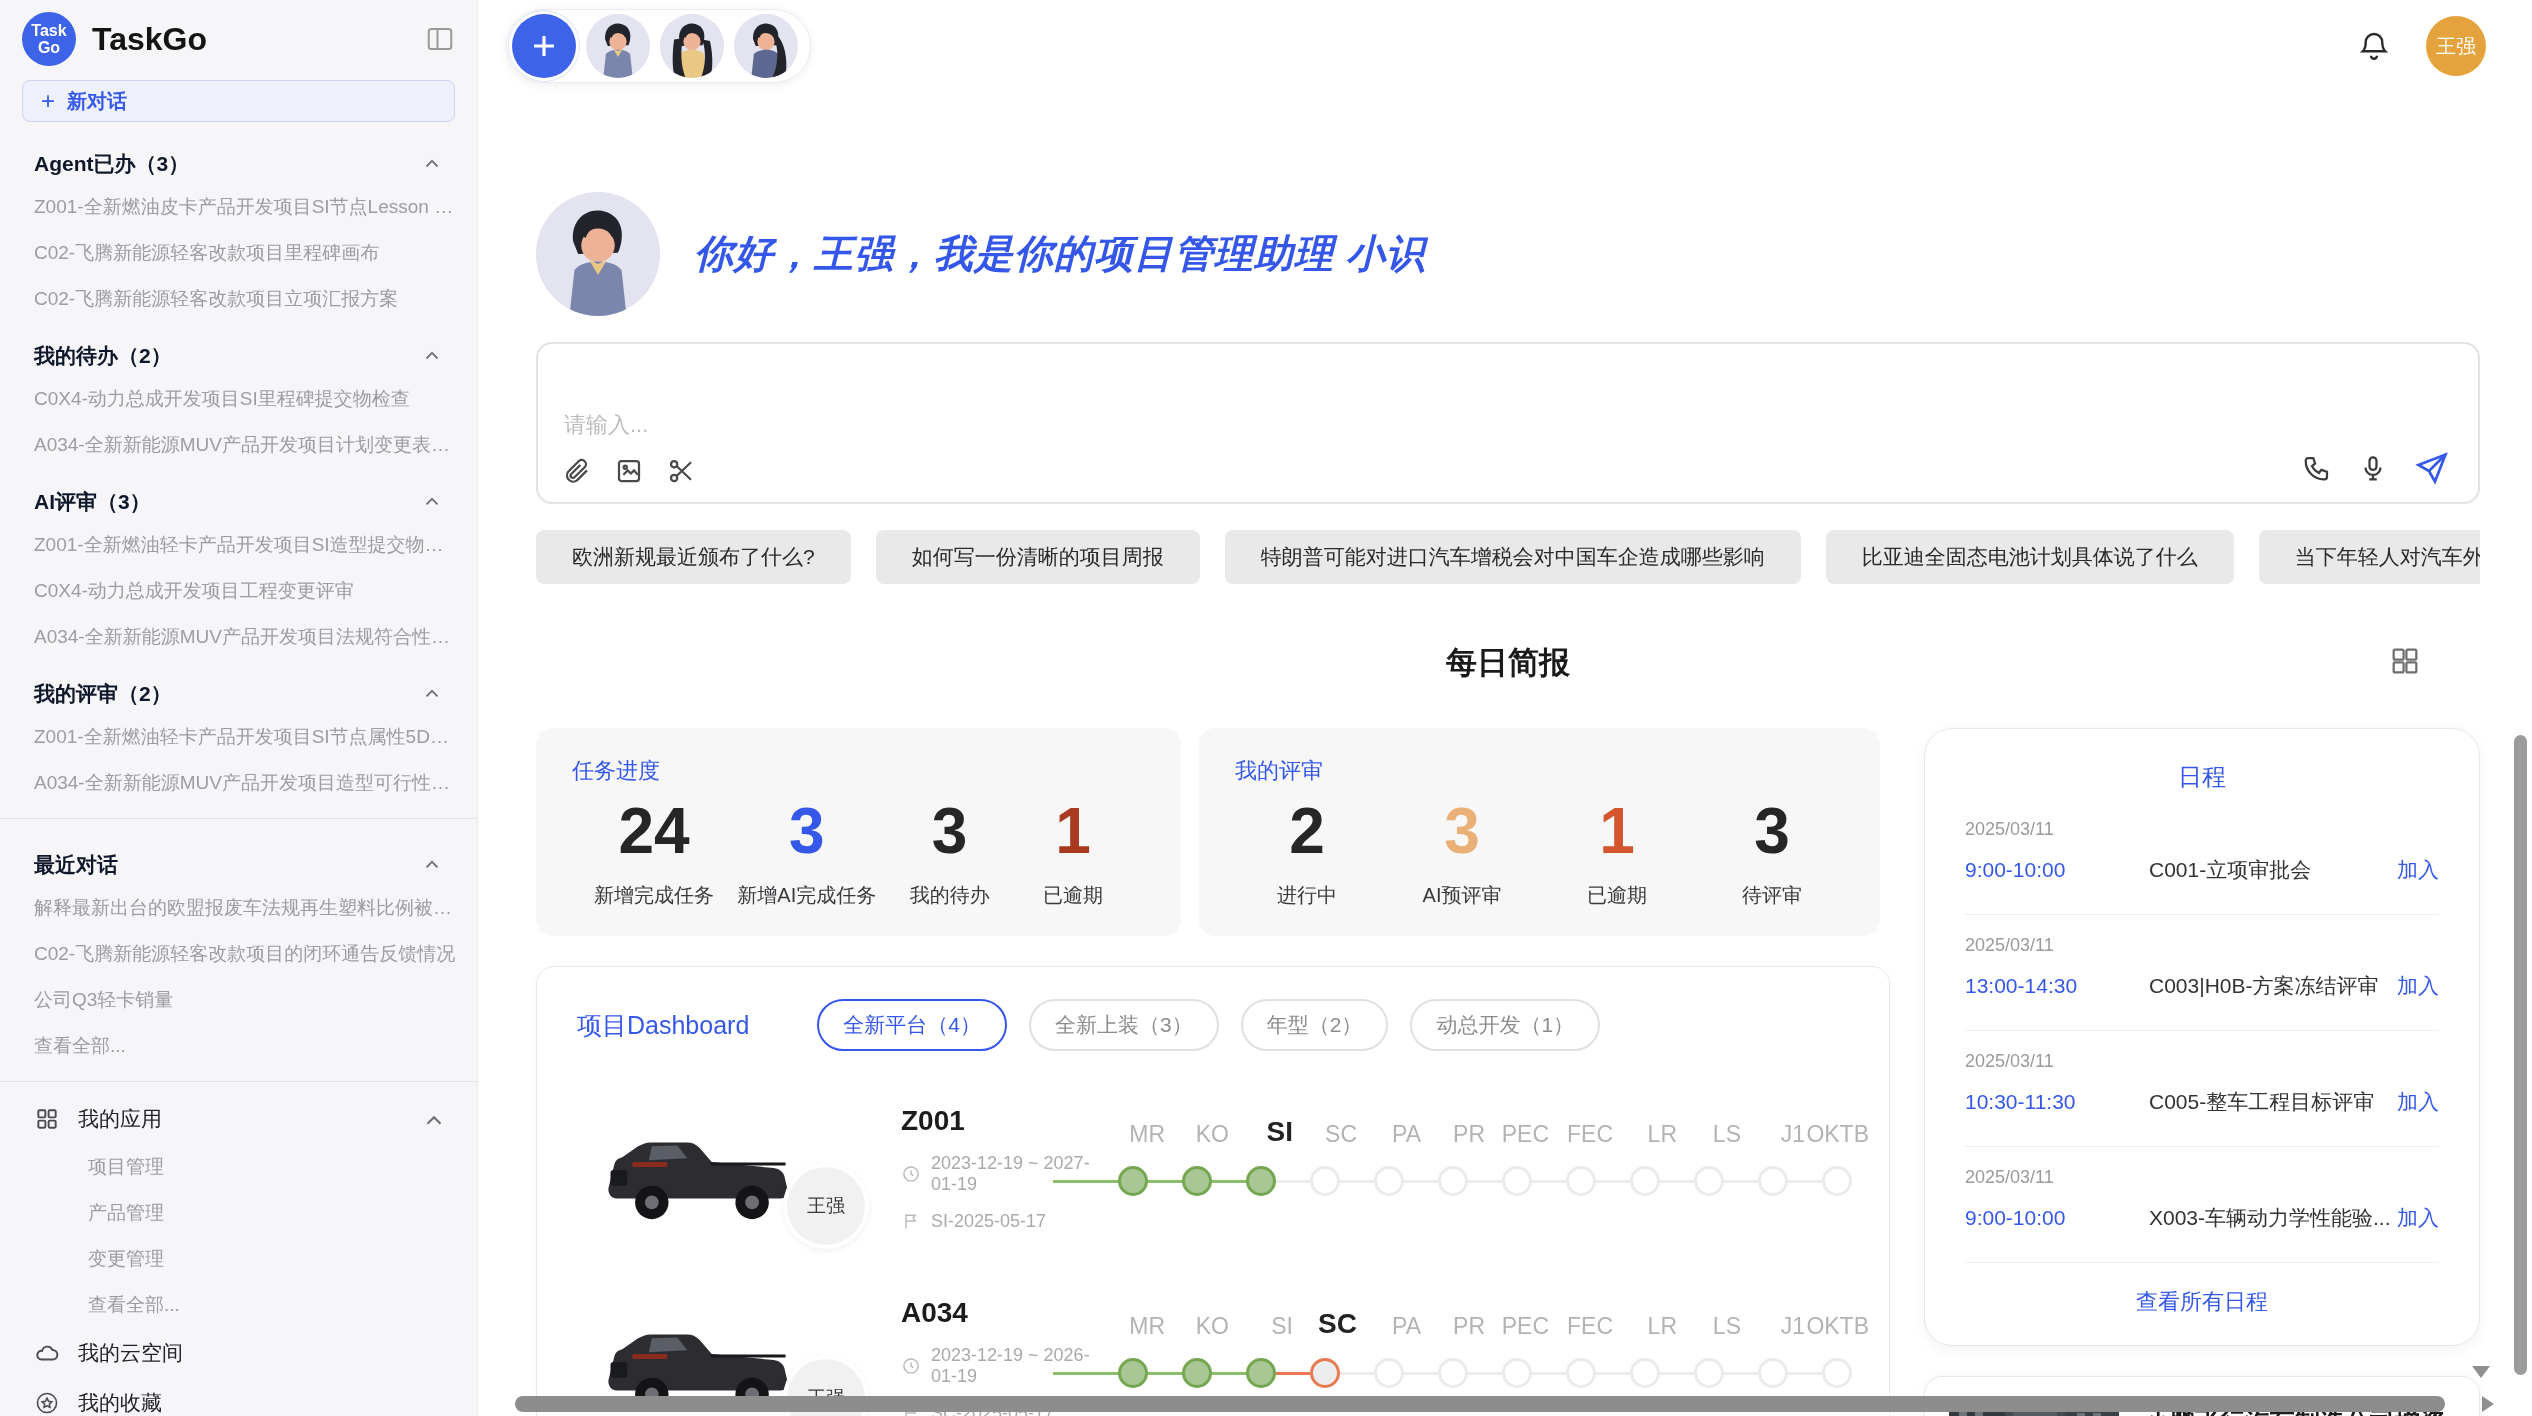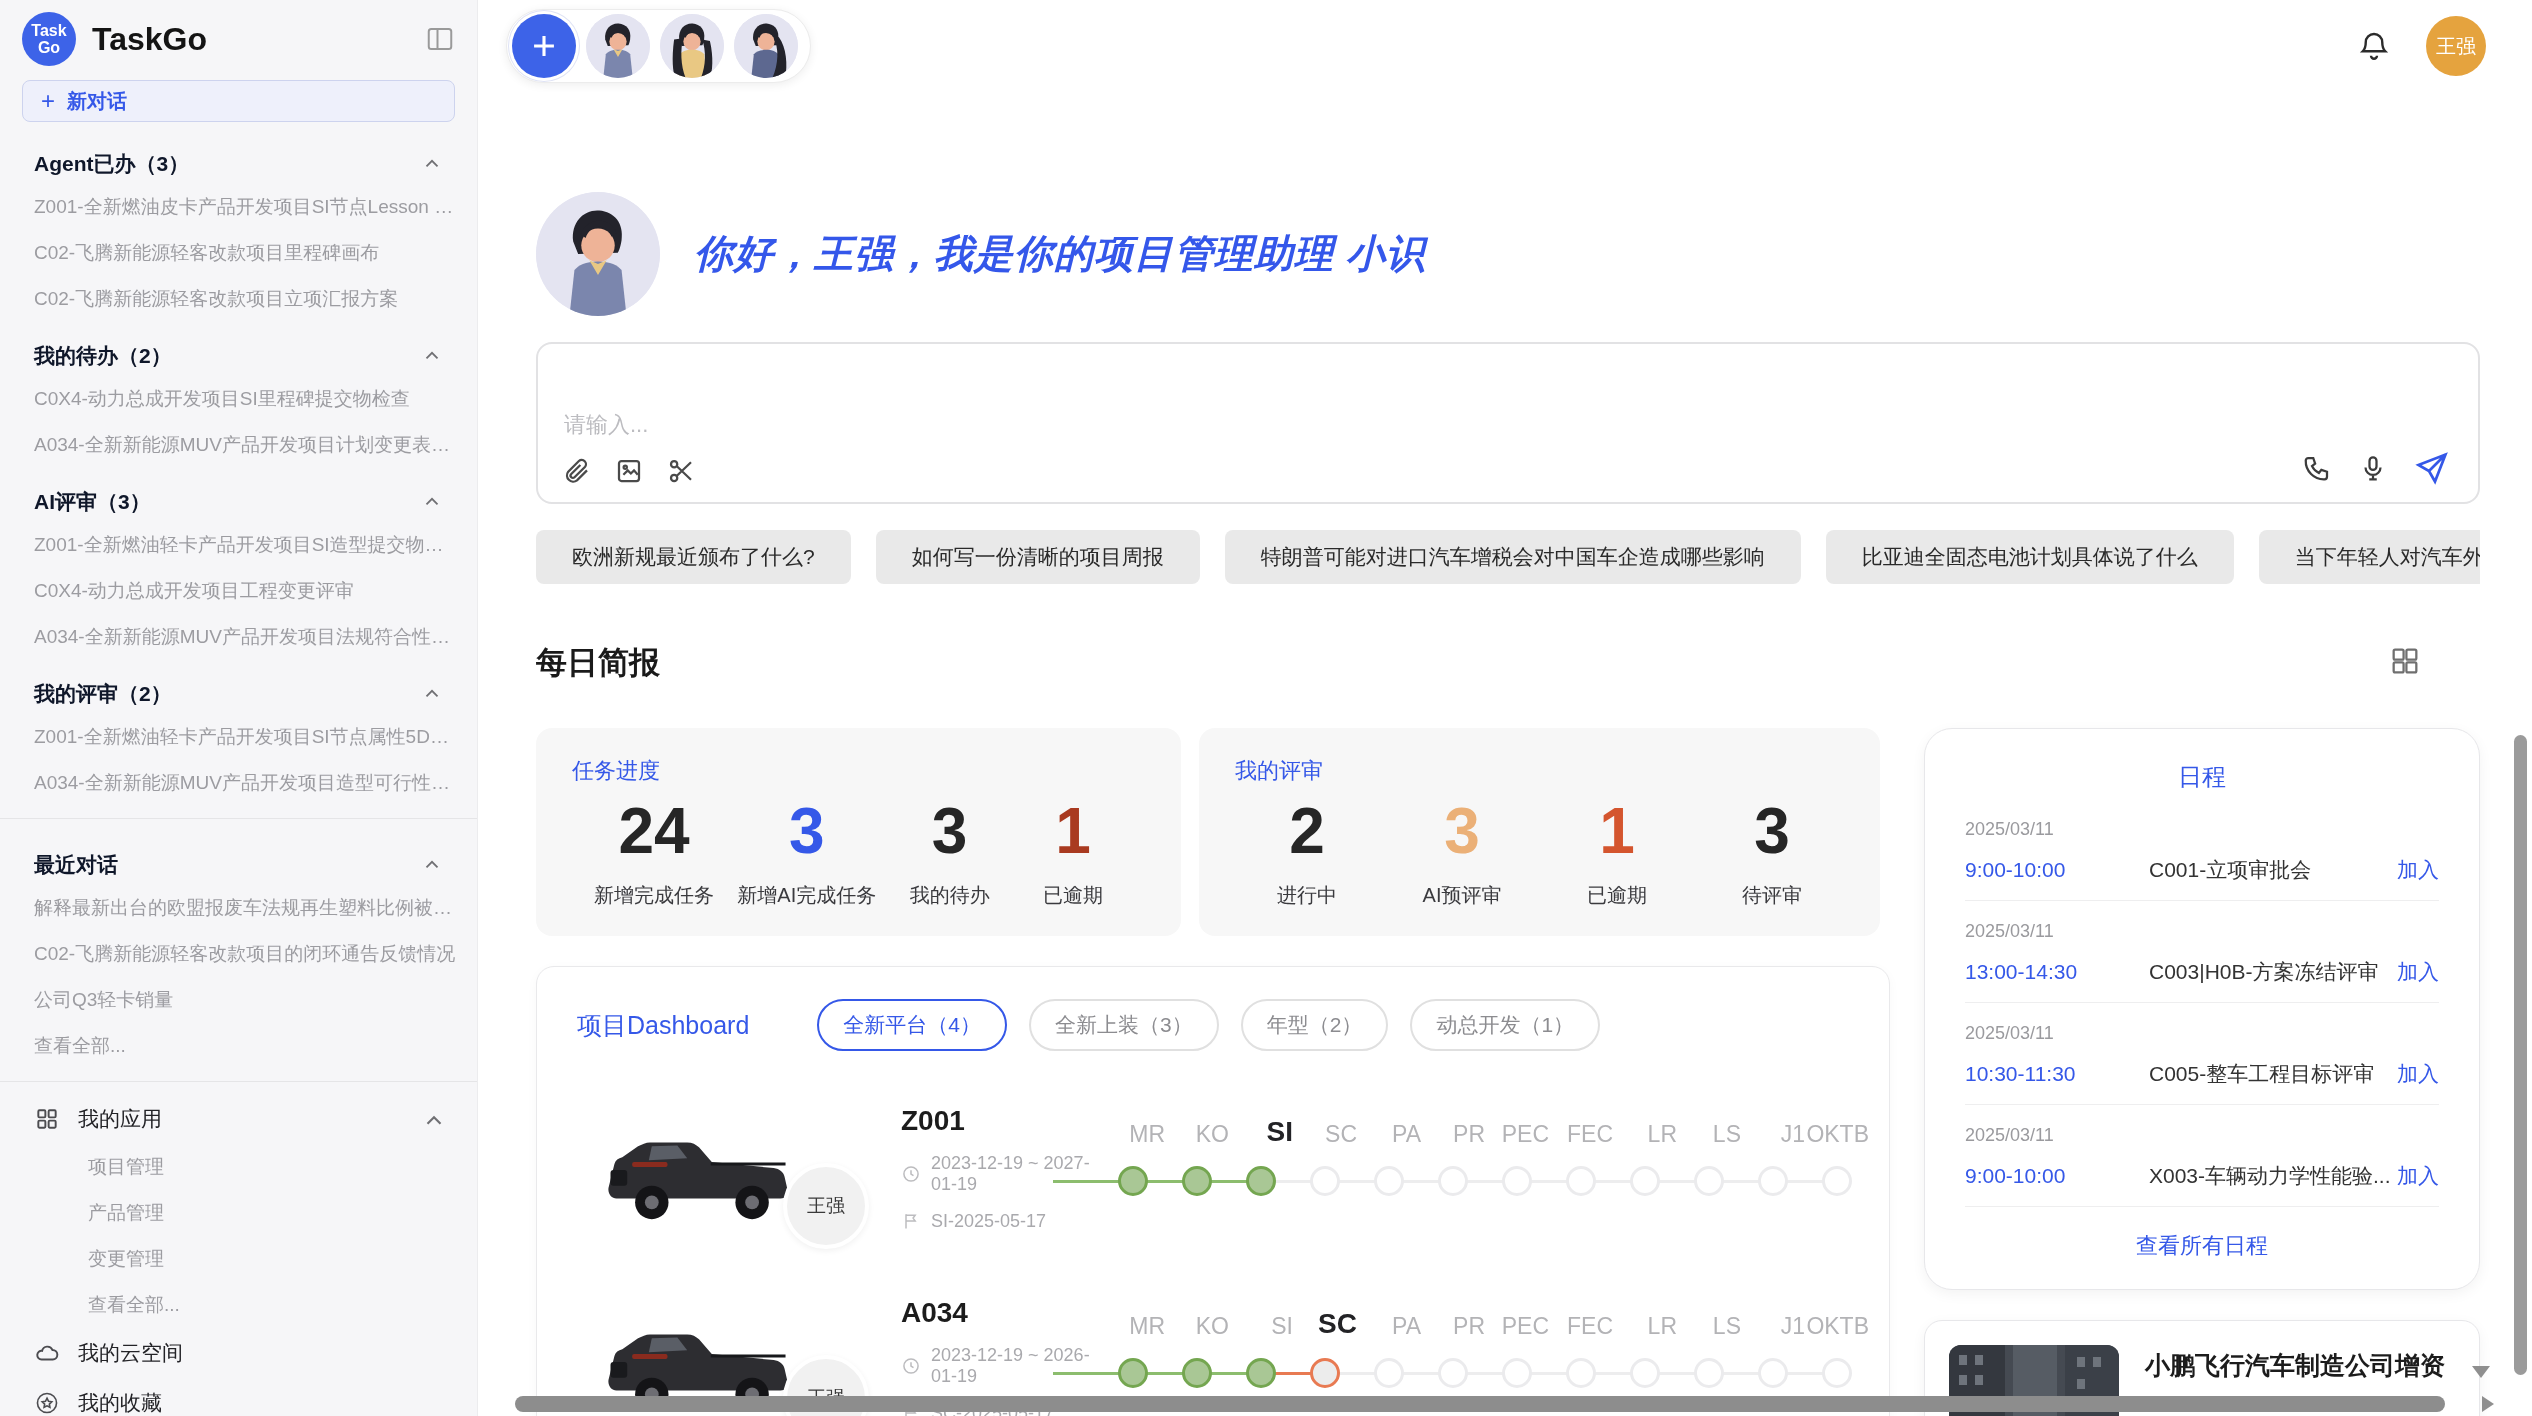--- a/index.html
+++ b/index.html
@@ -68,21 +68,21 @@
   .c-icons-r { position:absolute; right:28px; bottom:16px; display:flex; gap:26px; align-items:center; }
   .c-ic { width:30px; height:30px; cursor:pointer; }
   .c-ic svg { width:100%; height:100%; }
   .c-ic.send { width:36px; height:36px; }
 
   .chips { margin-top:26px; display:flex; gap:25px; overflow:hidden; }
   .chip { background:#e9e9e9; border-radius:8px; height:54px; display:flex; align-items:center;
     padding:0 36px; font-size:21px; color:#2a2a2a; white-space:nowrap; flex:none; cursor:pointer; }
 
   .daily-head { margin-top:58px; position:relative; height:44px; }
-  .daily-title { text-align:left; font-size:31px; font-weight:bold; color:#1a1a1a; }
+  .daily-title { text-align:center; font-size:31px; font-weight:bold; color:#1a1a1a; }
   .grid4 { position:absolute; right:58px; top:2px; width:34px; height:34px; cursor:pointer; }
   .grid4 svg { width:100%; height:100%; }
 
   .cols { margin-top:42px; display:flex; gap:34px; align-items:flex-start; }
   .col-left { width:1354px; flex:none; }
   .col-right { width:556px; flex:none; }
 
   .stats-row { display:flex; gap:18px; }
   .stat-card { background:#f7f7f7; border-radius:16px; height:208px; padding:28px 36px; }
   .stat-card.c1 { width:645px; } .stat-card.c2 { width:681px; }
@@ -122,21 +122,21 @@
   .ms.first .conn { left:-48px; width:80px; }
   .conn.green { background:#8cbd6e; } .conn.red { background:#e87a52; } .conn.gray { background:#ededee; }
   .ms .dot { position:relative; z-index:1; width:30px; height:30px; border-radius:50%; background:#fff;
     border:3px solid #ebebed; }
   .dot.done { background:#a9c795; border-color:#74a650; }
   .dot.overdue { background:#ececec; border-color:#e87a52; }
 
   .sched-card { background:#fff; border:1px solid #e7e7ea; border-radius:28px;
     box-shadow:0 4px 14px rgba(0,0,0,.05); padding:32px 40px 18px; }
   .sched-title { text-align:center; color:#3558e8; font-size:24px; margin-bottom:6px; }
-  .event { padding:20px 0 16px; border-bottom:1px solid #eeeeef; }
+  .event { padding:20px 0 30px; border-bottom:1px solid #eeeeef; }
   .event .date { color:#9a9a9e; font-size:18px; }
   .event .erow { display:flex; align-items:center; margin-top:16px; }
   .event .time { color:#3558e8; font-size:21px; width:158px; flex:none; }
   .event .ename { color:#333; font-size:21px; flex:1; margin-left:26px; white-space:nowrap; overflow:hidden; }
   .event .join { color:#3558e8; font-size:21px; cursor:pointer; flex:none; }
   .sched-footer { text-align:center; color:#3558e8; font-size:22px; padding:24px 0 10px; cursor:pointer; }
 
   .news-card { margin-top:30px; background:#fff; border:1px solid #e7e7ea; border-radius:18px;
     padding:24px; display:flex; gap:26px; height:210px; overflow:hidden;
     box-shadow:0 4px 14px rgba(0,0,0,.05); }

